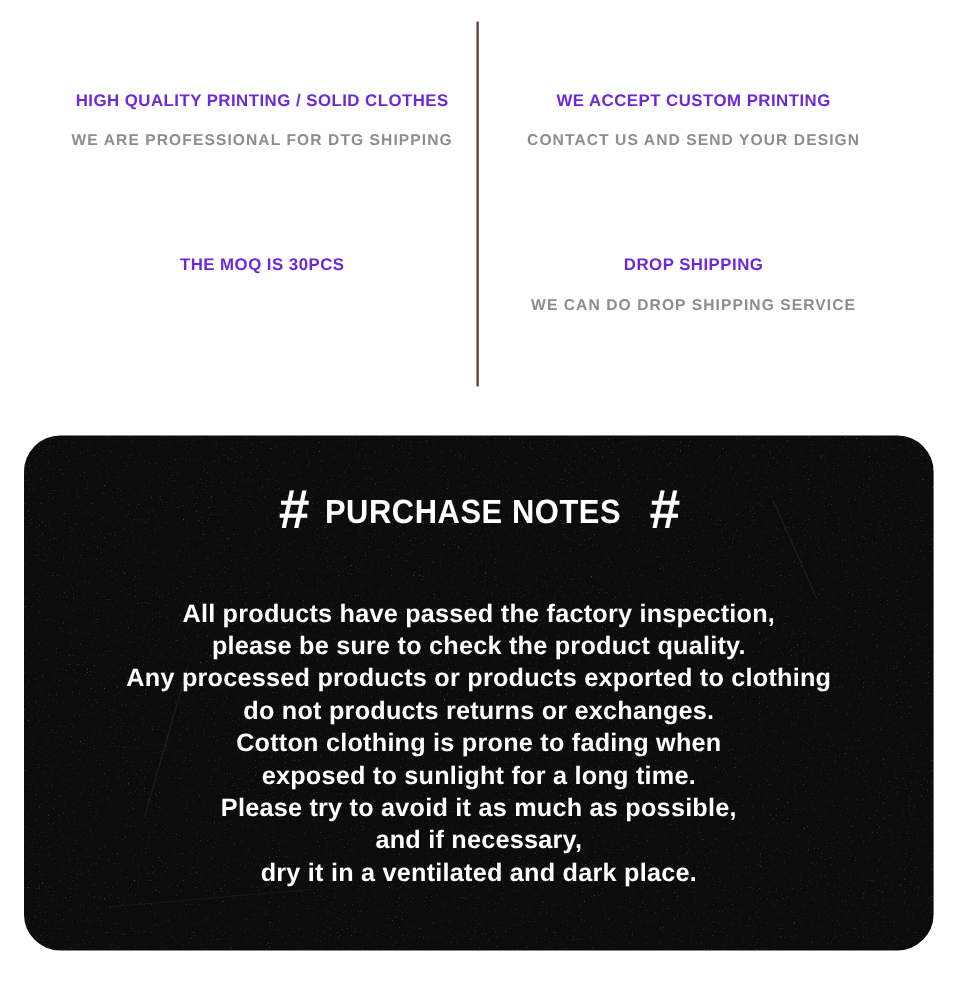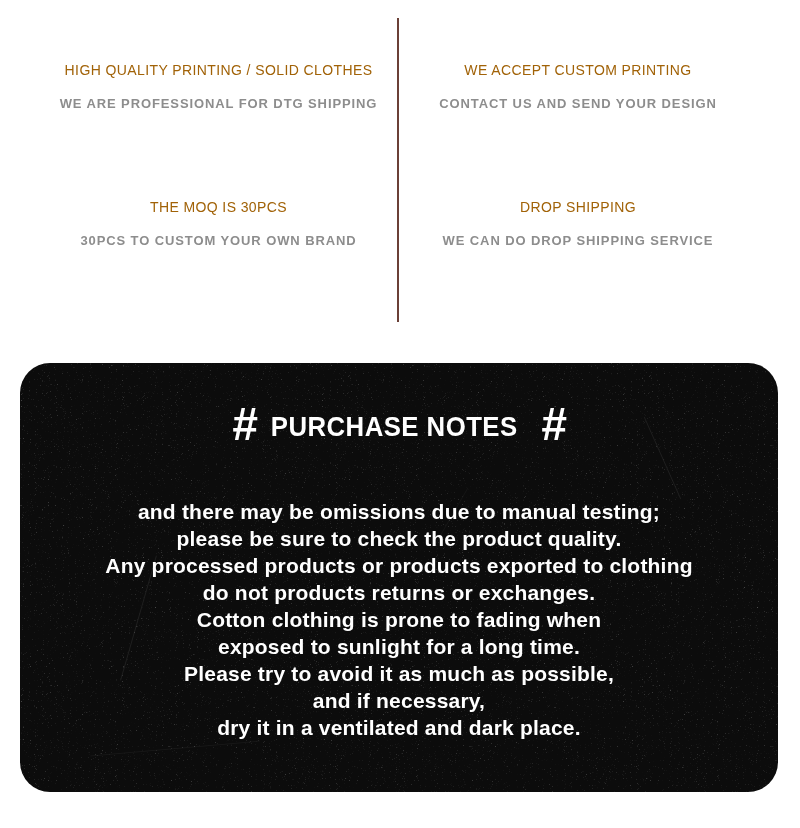--- a/index.html
+++ b/index.html
@@ -20,24 +20,24 @@
     position: absolute; left: 397px; top: 18px;
     width: 2px; height: 304px;
     background: #6b4037;
   }
   .feature { position: absolute; text-align: center; }
   .f0 { left: 40px;  top: 62px;  width: 357px; }
   .f1 { left: 400px; top: 62px;  width: 356px; }
   .f2 { left: 40px;  top: 199px; width: 357px; text-align: center; }
   .f3 { left: 400px; top: 199px; width: 356px; text-align: center; }
   .f-title {
-    margin: 0;
-    font-size: 14px; font-weight: normal;
+    margin: 13px;
+    font-size: 14px; font-weight: bold;
     letter-spacing: 0.4px;
-    color: #a16207;
+    color: #6d28d9;
     white-space: nowrap;
   }
   .f-sub {
     margin: 18px 0 0 0;
     font-size: 13px; font-weight: bold;
     letter-spacing: 0.9px;
     color: #8d8d8d;
     white-space: nowrap;
   }
 
@@ -105,21 +105,20 @@
       <p class="f-sub">WE ARE PROFESSIONAL FOR DTG SHIPPING</p>
     </div>
 
     <div class="feature f1">
       <h3 class="f-title">WE ACCEPT CUSTOM PRINTING</h3>
       <p class="f-sub">CONTACT US AND SEND YOUR DESIGN</p>
     </div>
 
     <div class="feature f2">
       <h3 class="f-title">THE MOQ IS 30PCS</h3>
-      <p class="f-sub">30PCS TO CUSTOM YOUR OWN BRAND</p>
     </div>
 
     <div class="feature f3">
       <h3 class="f-title">DROP SHIPPING</h3>
       <p class="f-sub">WE CAN DO DROP SHIPPING SERVICE</p>
     </div>
   </section>
 
   <section class="panel">
 
@@ -135,21 +134,21 @@
     <div class="scr s3"></div>
     <div class="scr s4"></div>
 
     <div class="panel-title">
       <span class="hash hash-left">#</span>
       <span class="pt-text">PURCHASE NOTES</span>
       <span class="hash hash-right">#</span>
     </div>
 
     <div class="panel-body">
-      <div class="note-line">and there may be omissions due to manual testing;</div>
+      <div class="note-line">All products have passed the factory inspection,</div>
       <div class="note-line">please be sure to check the product quality.</div>
       <div class="note-line">Any processed products or products exported to clothing</div>
       <div class="note-line">do not products returns or exchanges.</div>
       <div class="note-line">Cotton clothing is prone to fading when</div>
       <div class="note-line">exposed to sunlight for a long time.</div>
       <div class="note-line">Please try to avoid it as much as possible,</div>
       <div class="note-line">and if necessary,</div>
       <div class="note-line">dry it in a ventilated and dark place.</div>
     </div>
   </section>

